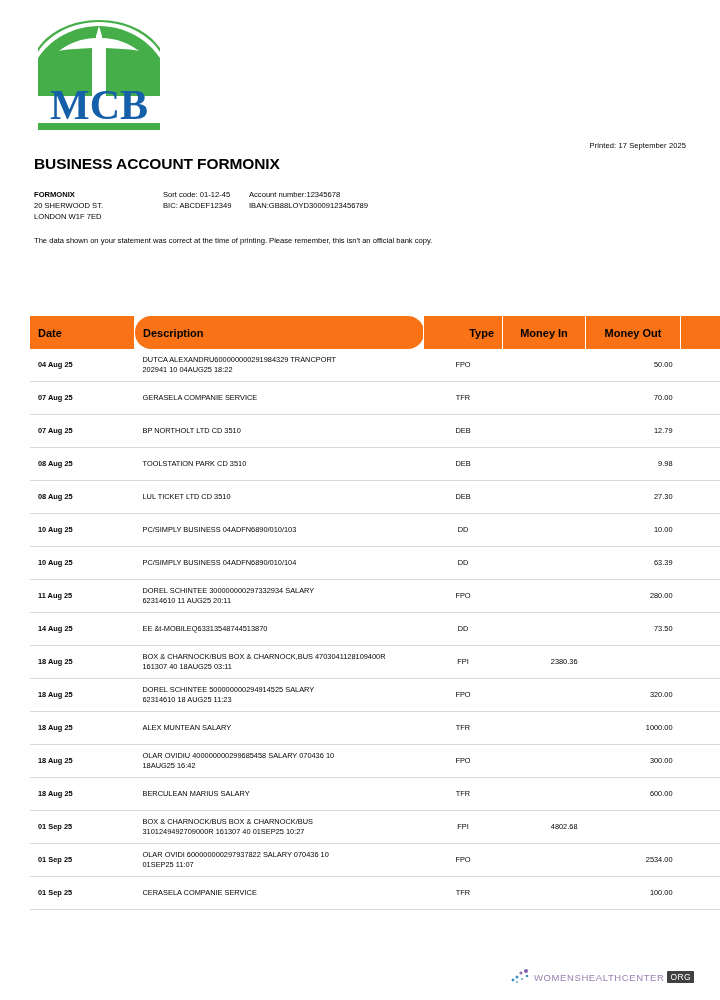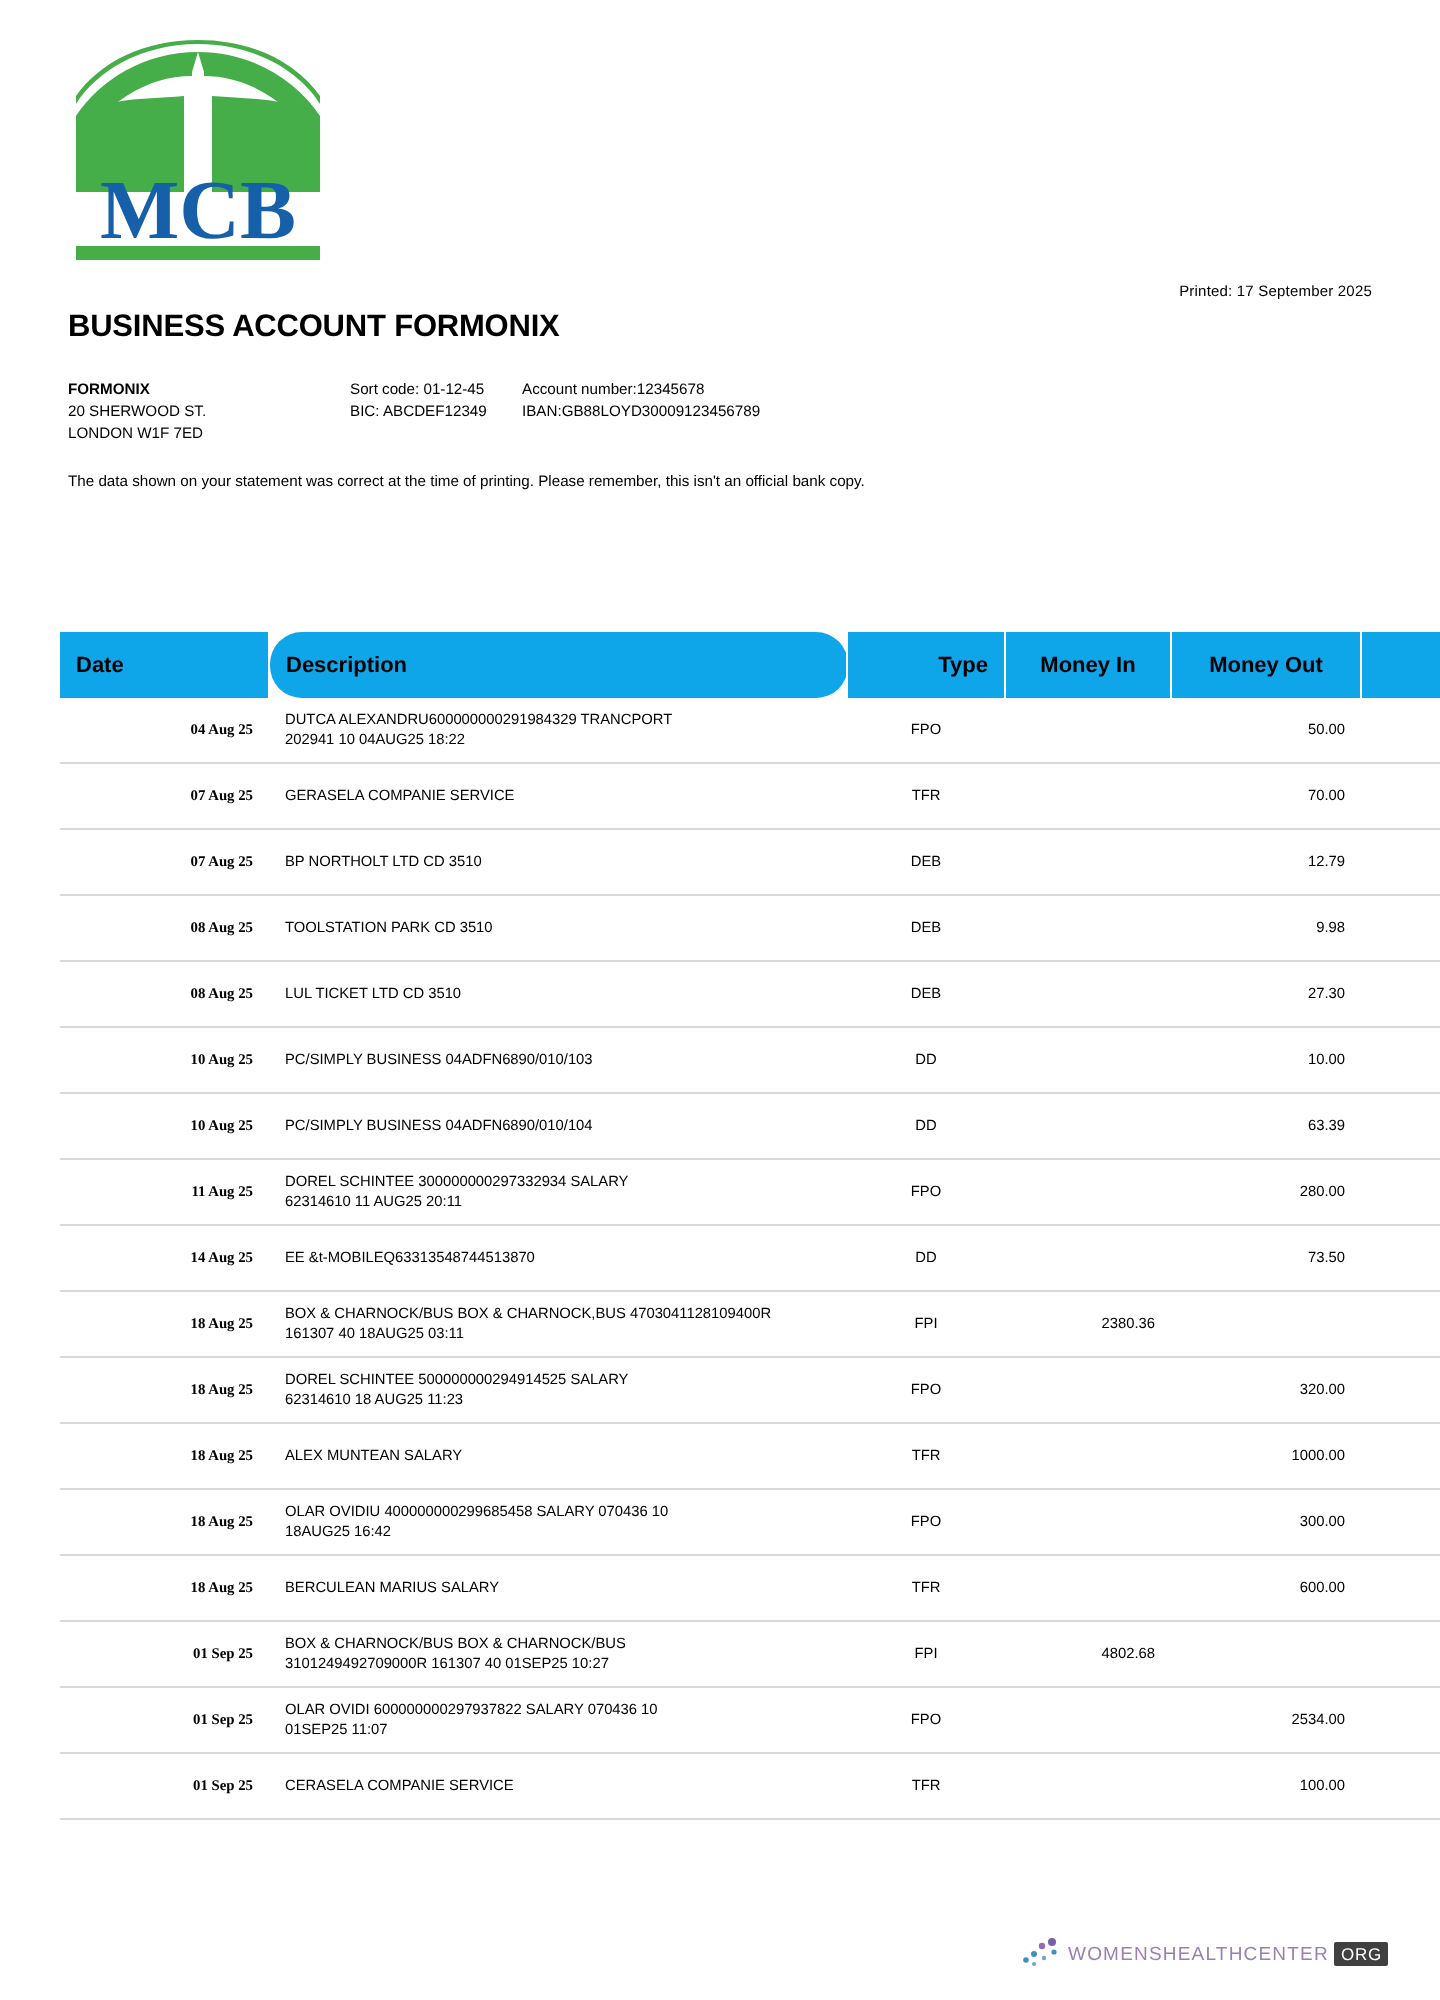--- a/index.html
+++ b/index.html
@@ -77,21 +77,20 @@
     top: 0;
     width: 400px;
   }
   .meta-right .m-line {
     display: block;
     white-space: pre;
   }
   .meta-right .col-a {
     display: inline-block;
     width: 86px;
-    margin-left: 12px;
   }
 
   
   .notice-one {
     position: absolute;
     left: 34px;
     top: 236px;
     font-size: 7.6px;
   }
   .notice-two {
@@ -104,21 +103,21 @@
   
   .txn-table {
     position: absolute;
     left: 30px;
     top: 316px;
     width: 660px;
     border-collapse: collapse;
     table-layout: fixed;
   }
   .txn-table thead th {
-    background: #0ea5e9;
+    background: #f97316;
     color: #000000;
     font-size: 11px;
     font-weight: bold;
     height: 33px;
     padding: 0 8px;
     vertical-align: middle;
     border-right: 1px solid #ffffff;
   }
   .txn-table thead th:last-child {
     border-right: none;
@@ -137,23 +136,22 @@
     padding: 0 8px;
     vertical-align: middle;
     line-height: 10.5px;
   }
   .txn-table tbody tr:last-child td {
     border-bottom: 1px solid #d9d9d9;
   }
   .td-date {
     font-weight: bold;
     font-size: 7.6px;
-    text-align: right;
+    text-align: left;
     padding-left: 8px;
-    font-family: Liberation Serif, serif;
   }
   .td-desc {
     text-align: left;
     padding-left: 8px;
     white-space: pre-line;
   }
   .td-type {
     text-align: center;
   }
   .td-in {

